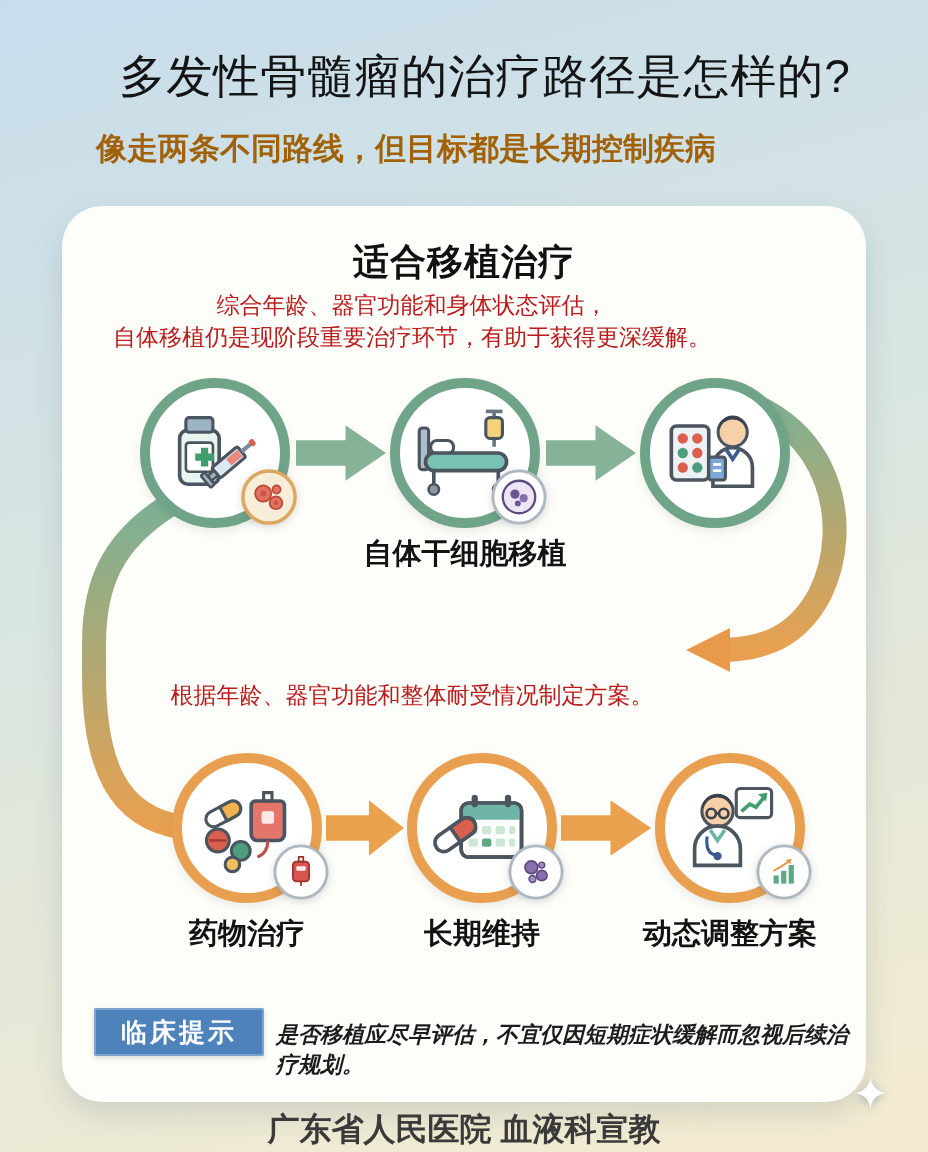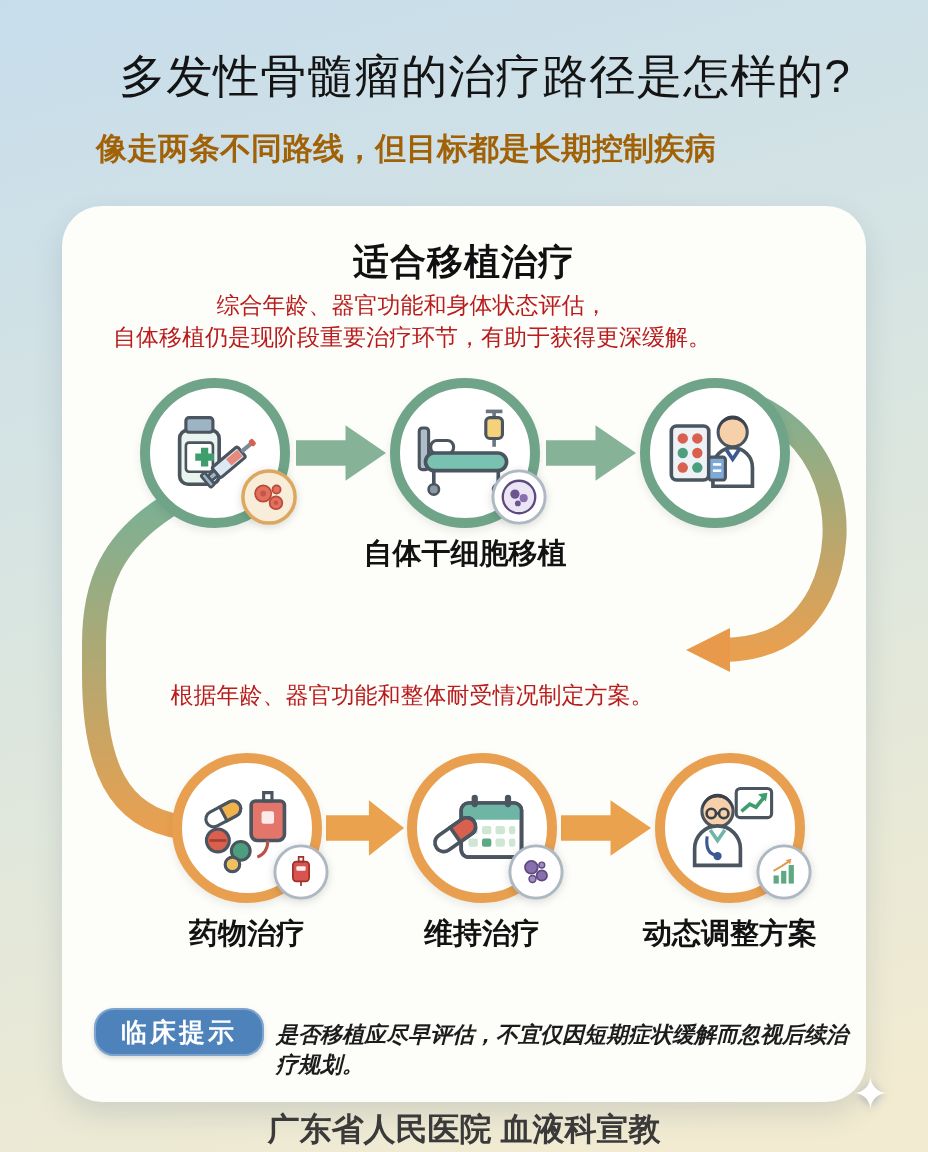--- a/index.html
+++ b/index.html
@@ -42,21 +42,21 @@
   .block-arrow.orange{background:#eba24e;}
   #a1{left:234px;top:218px;width:90px;}
   #a2{left:484px;top:218px;width:90px;}
   #a3{left:264px;top:593px;width:78px;}
   #a4{left:499px;top:593px;width:90px;}
   .step-label{position:absolute;width:240px;text-align:center;font-size:29px;
     font-weight:800;color:#121212;z-index:3;}
   #l1{left:33px;top:328px;}  #l2{left:283px;top:328px;} #l3{left:533px;top:328px;}
   #l4{left:65px;top:708px;}  #l5{left:300px;top:708px;} #l6{left:548px;top:708px;}
   .tip-badge{position:absolute;left:32px;top:802px;width:170px;height:48px;
-    background:#4d82bb;border-radius:20px;color:#fff;font-size:26px;font-weight:800;
+    background:#4d82bb;border-radius:2px;color:#fff;font-size:26px;font-weight:800;
     display:flex;align-items:center;justify-content:center;letter-spacing:3px;z-index:3;
     box-shadow:inset 0 0 0 2px rgba(255,255,255,.28),0 2px 5px rgba(0,0,0,.15);}
   .tip-text{position:absolute;left:214px;top:814px;width:576px;font-size:22px;
     font-weight:600;color:#1c1c1c;z-index:3;font-style:italic;}
   .footer{position:absolute;top:1108px;left:0;width:928px;text-align:center;
     font-size:32px;font-weight:700;color:#3a3a3a;}
   .sparkle{position:absolute;left:852px;top:1068px;font-size:44px;color:#ffffff;
     text-shadow:0 2px 8px rgba(140,155,170,.7);z-index:6;}
 </style>
 </head>
@@ -249,21 +249,21 @@
         <rect x="32" y="56" width="9" height="14" fill="#5fa982"></rect>
         <rect x="45" y="48" width="9" height="22" fill="#5fa982"></rect>
         <rect x="58" y="38" width="9" height="32" fill="#5fa982"></rect>
         <polyline points="32,48 46,40 58,32" fill="none" stroke="#e8994a" stroke-width="3.5"></polyline>
         <polygon points="63,27 53,29.5 60.5,36.5" fill="#e8994a"></polygon>
       </svg>
     </div>
   </div>
 
   <div class="step-label" id="l4">药物治疗</div>
-  <div class="step-label" id="l5">维持治疗</div>
+  <div class="step-label" id="l5">长期维持</div>
   <div class="step-label" id="l6">动态调整方案</div>
 
   <div class="tip-badge">临床提示</div>
   <div class="tip-text">是否移植应尽早评估，不宜仅因短期症状缓解而忽视后续治疗规划。</div>
 </div>
 
 <div class="footer">广东省人民医院 血液科宣教</div>
 <div class="sparkle">✦</div>
 
 </body></html>

